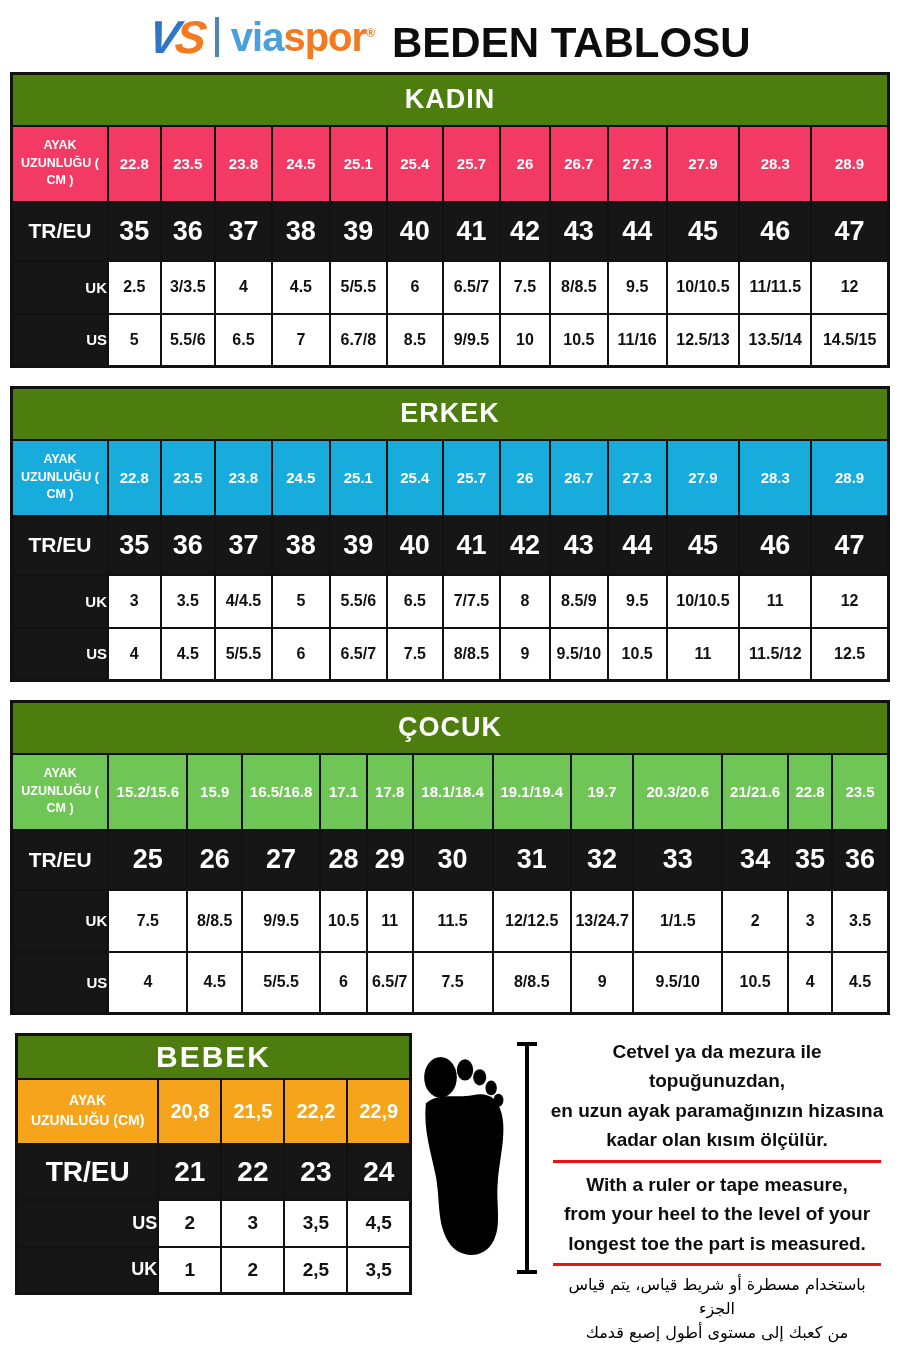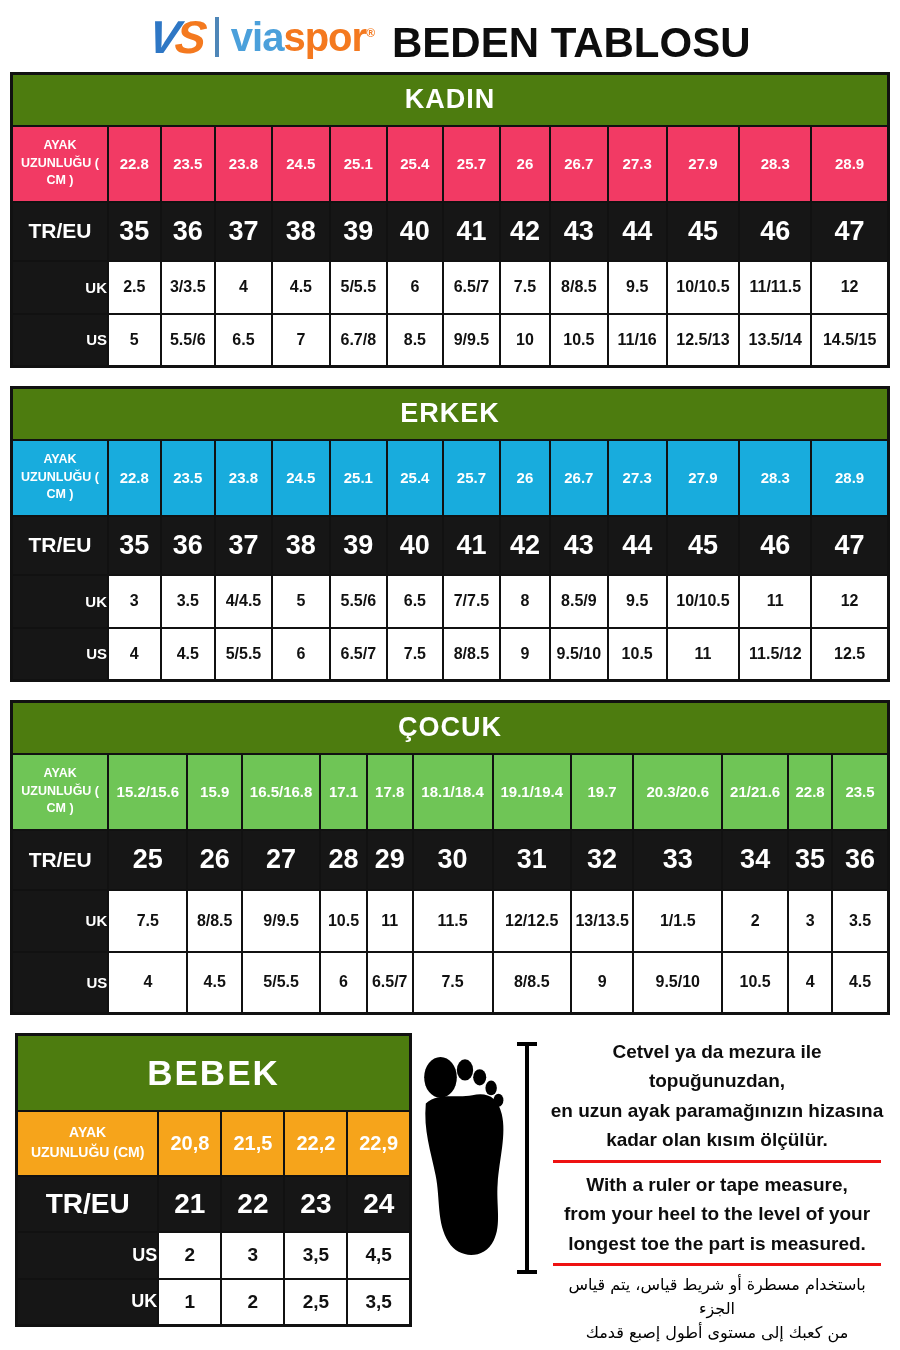--- a/index.html
+++ b/index.html
@@ -31,21 +31,21 @@
   tr.trrow td.lbl { font-size:21px; }
   tr.wrow td { background:#fff; color:#111; font-size:16px; height:53px; }
   tr.wrow td.lbl { background:#161616; color:#fff; font-size:15px;text-align:right; }
   .cocuk tr.trrow td { height:60px; }
   .cocuk tr.wrow td { height:62px; }
 
   
   .bottom { display:flex; align-items:flex-start; padding:0 10px 0 15px; gap:4px; }
   table.bebek { width:397px; border-collapse:collapse; table-layout:fixed; border:3px solid #111; flex:0 0 397px; }
   table.bebek td { border:2px solid #111; text-align:center; vertical-align:middle; font-weight:bold; }
-  table.bebek td.bar { height:76px; font-size:35px; letter-spacing:2px; }
+  table.bebek td.bar { height:44px; font-size:30px; letter-spacing:2px; }
   table.bebek tr.cmrow td { background:#F6A41B; color:#fff; font-size:20px; height:65px; }
   table.bebek tr.cmrow td.lbl { font-size:14px; line-height:1.4; padding:2px 10px; }
   table.bebek tr.trrow td { background:#161616; color:#fff; font-size:28px; height:56px; }
   table.bebek tr.wrow td { background:#fff; color:#111; font-size:19px; height:47px; }
   table.bebek tr.wrow td.lbl { background:#161616; color:#fff; font-size:18px; }
 
   .figure { flex:0 0 122px; display:flex; align-items:flex-start; padding-top:6px; }
   .foot-svg { width:98px; height:240px; }
   .ruler-svg { width:22px; height:238px; margin-left:2px; }
 
@@ -294,21 +294,21 @@
         </tr>
     <tr class="wrow">
       <td class="lbl">UK</td>
     <td>7.5</td>
           <td>8/8.5</td>
           <td>9/9.5</td>
           <td>10.5</td>
           <td>11</td>
           <td>11.5</td>
           <td>12/12.5</td>
-          <td>13/13.5</td>
+          <td>13/24.7</td>
           <td>1/1.5</td>
           <td>2</td>
           <td>3</td>
           <td>3.5</td>
         </tr>
     <tr class="wrow">
       <td class="lbl">US</td>
     <td>4</td>
           <td>4.5</td>
           <td>5/5.5</td>

